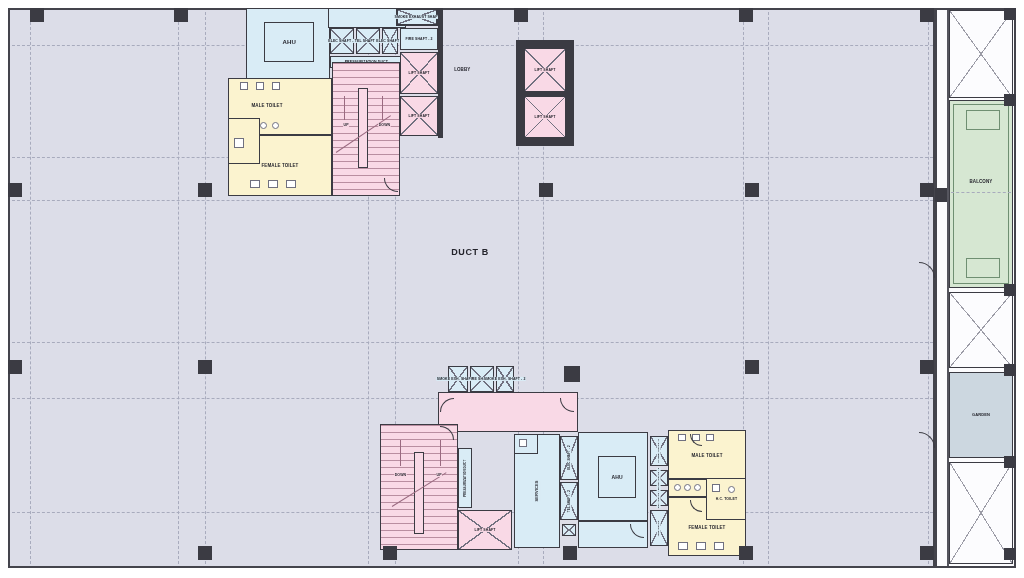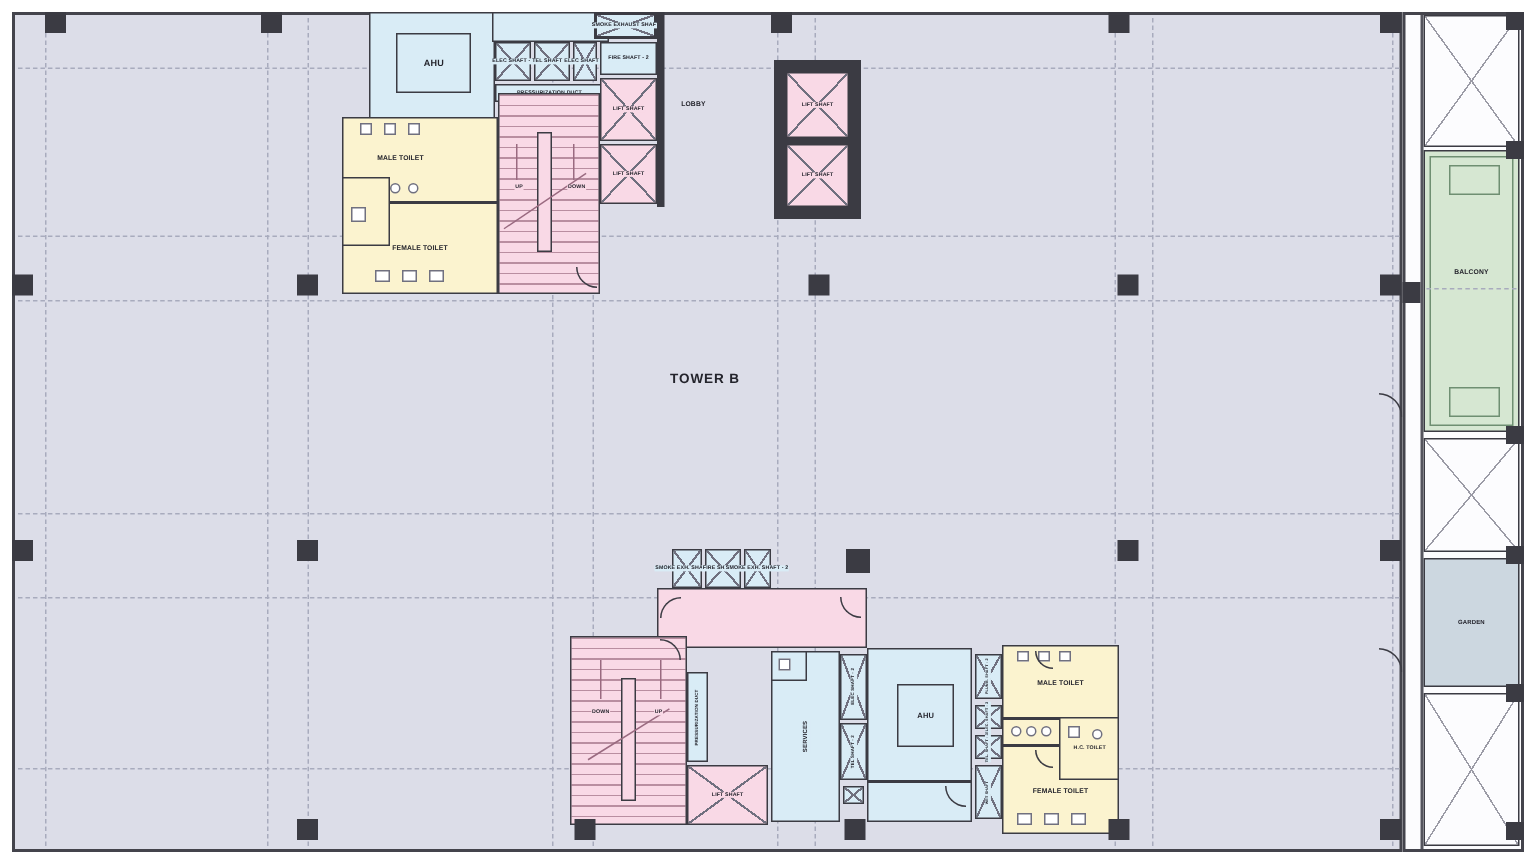--- a/index.html
+++ b/index.html
@@ -149,21 +149,21 @@
 
   <div class="abs wall" style="left:516px;top:40px;width:58px;height:106px;"></div>
   <div class="room pink x" style="left:524px;top:48px;width:42px;height:44px;">
     <span class="lbl s35">LIFT SHAFT</span>
   </div>
   <div class="room pink x" style="left:524px;top:96px;width:42px;height:42px;">
     <span class="lbl s35">LIFT SHAFT</span>
   </div>
 
   <div class="abs" style="left:420px;top:246px;width:100px;height:14px;display:flex;align-items:center;justify-content:center;">
-    <span class="lbl s9">TOWER B</span>
+    <span class="lbl s9">DUCT B</span>
   </div>
 
   <div class="room blue x" style="left:448px;top:366px;width:20px;height:26px;">
     <span class="lbl s35">SMOKE EXH. SHAFT - 1</span>
   </div>
   <div class="room blue x" style="left:470px;top:366px;width:24px;height:26px;">
     <span class="lbl s35">FIRE SHAFT - 1</span>
   </div>
   <div class="room blue x" style="left:496px;top:366px;width:18px;height:26px;">
     <span class="lbl s35">SMOKE EXH. SHAFT - 2</span>

